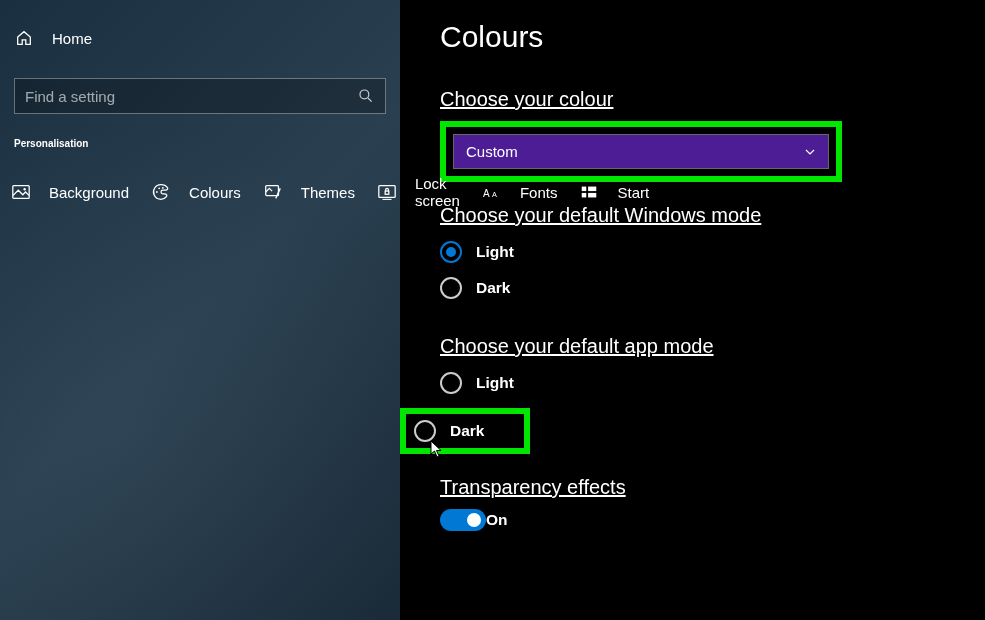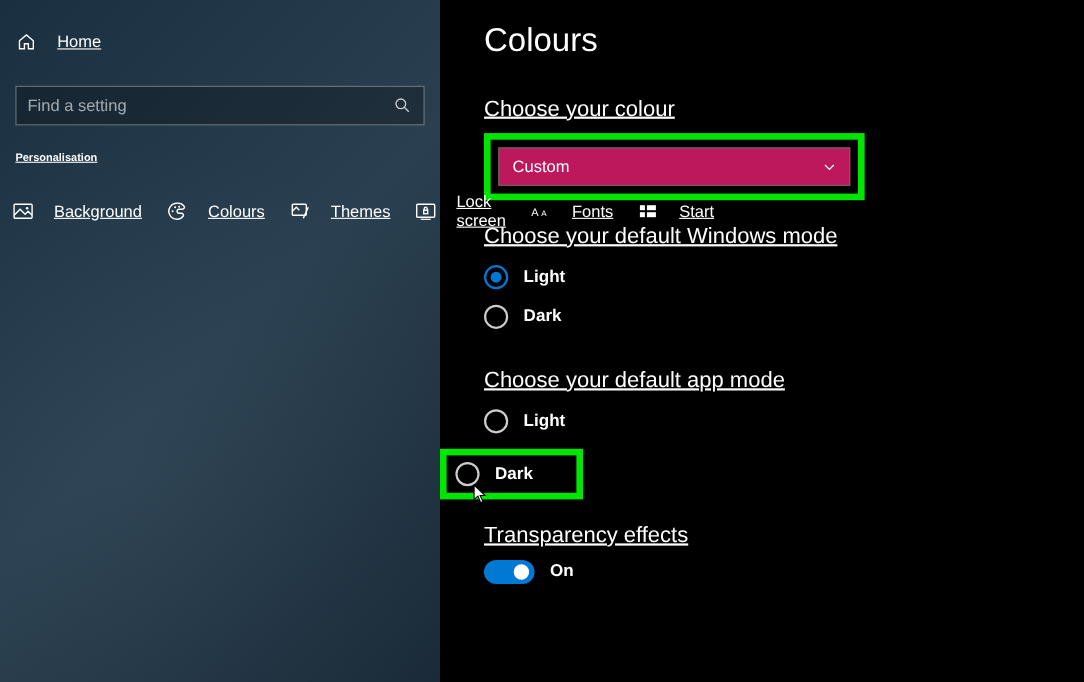--- a/index.html
+++ b/index.html
@@ -1,44 +1,44 @@
 <!DOCTYPE html>
 <html><head>
 <meta charset="utf-8">
 <style>
 * { margin: 0; padding: 0; box-sizing: border-box; font-family: "Segoe UI", Arial, sans-serif; }
 body { width: 985px; height: 620px; background: #000; color: #fff; display: flex; overflow: hidden; }
-.sidebar { width: 400px; height: 100%; background: linear-gradient(135deg, #1a3040 0%, #2a4050 50%, #1a2a38 100%); padding: 18px 0 0 0; position: relative; text-decoration: underline; }
+.sidebar { width: 400px; height: 100%; background: linear-gradient(135deg, #1a3040 0%, #2a4050 50%, #1a2a38 100%); padding: 18px 0 0 0; position: relative; }
 .sidebar::before { content: ""; position: absolute; inset: 0; background: radial-gradient(circle at 30% 70%, rgba(100,120,140,0.1), transparent 60%); }
 .nav-home { display: flex; align-items: center; padding: 10px 14px; gap: 18px; cursor: pointer; position: relative; }
 .nav-home .icon, .nav-item .icon { width: 20px; height: 20px; flex-shrink: 0; display: flex; align-items: center; justify-content: center; }
 .nav-home span.label, .nav-item span.label { font-size: 15px; color: #fff; }
 .search-wrap { margin: 20px 14px 16px 14px; position: relative; }
 .search-input { width: 100%; height: 36px; background: rgba(0,0,0,0.25); border: 1px solid rgba(255,255,255,0.35); color: #ccc; font-size: 15px; padding: 0 40px 0 10px; outline: none; }
 .search-input::placeholder { color: rgba(255,255,255,0.6); }
 .search-icon { position: absolute; right: 12px; top: 50%; transform: translateY(-50%); }
 .section-title { font-size: 10px; font-weight: 600; color: #fff; padding: 8px 14px 18px 14px; position: relative; }
 .nav-list { display: flex; flex-direction: row; gap: 22px; padding-left: 11px; position: relative; }
 .nav-item { display: flex; align-items: center; gap: 18px; padding: 8px 0; cursor: pointer; }
 .main { flex: 1; background: #000; padding: 20px 40px; overflow-y: auto; }
 .page-title { font-size: 30px; font-weight: 300; margin-bottom: 34px; }
 .group-label { font-size: 20px; margin-bottom: 10px; text-decoration: underline; }
 .highlight-box { border: 6px solid #00e600; padding: 7px; display: inline-block; }
-.dropdown { width: 320px; height: 35px; background: #be185d; border: 1px solid #666; display: flex; align-items: center; justify-content: space-between; padding: 0 12px; cursor: pointer; }
+.dropdown { width: 376px; height: 35px; background: #4c1d95; border: 1px solid #666; display: flex; align-items: center; justify-content: space-between; padding: 0 12px; cursor: pointer; }
 .dropdown-label { font-size: 15px; }
 .chevron { width: 12px; height: 12px; }
 .radio-row { display: flex; align-items: center; gap: 14px; margin: 14px 0; cursor: pointer; }
 .radio { width: 22px; height: 22px; border: 2px solid #ccc; border-radius: 50%; display: flex; align-items: center; justify-content: center; flex-shrink: 0; }
 .radio.selected { border-color: #0078d4; }
 .radio.selected::after { content: ""; width: 10px; height: 10px; background: #0078d4; border-radius: 50%; }
 .radio-label { font-size: 15.5px; font-weight: bold; }
 .section-gap { height: 22px; }
 .highlight-radio { border: 6px solid #00e600; padding: 6px 40px 6px 8px; display: inline-flex; align-items: center; gap: 14px; position: relative; }
 .cursor { position: absolute; left: 24px; top: 26px; }
-.toggle-row { display: flex; align-items: center; gap: 14px; margin-top: 10px; }
+.toggle-row { display: flex; align-items: center; gap: 0; margin-top: 10px; }
 .toggle { width: 46px; height: 22px; background: #0078d4; border-radius: 11px; position: relative; cursor: pointer; }
 .toggle::after { content: ""; position: absolute; width: 14px; height: 14px; background: #fff; border-radius: 50%; top: 4px; right: 5px; }
 svg { display: block; }
 </style>
 </head>
 <body>
 
 <div class="sidebar">
 
   <div class="nav-home">

